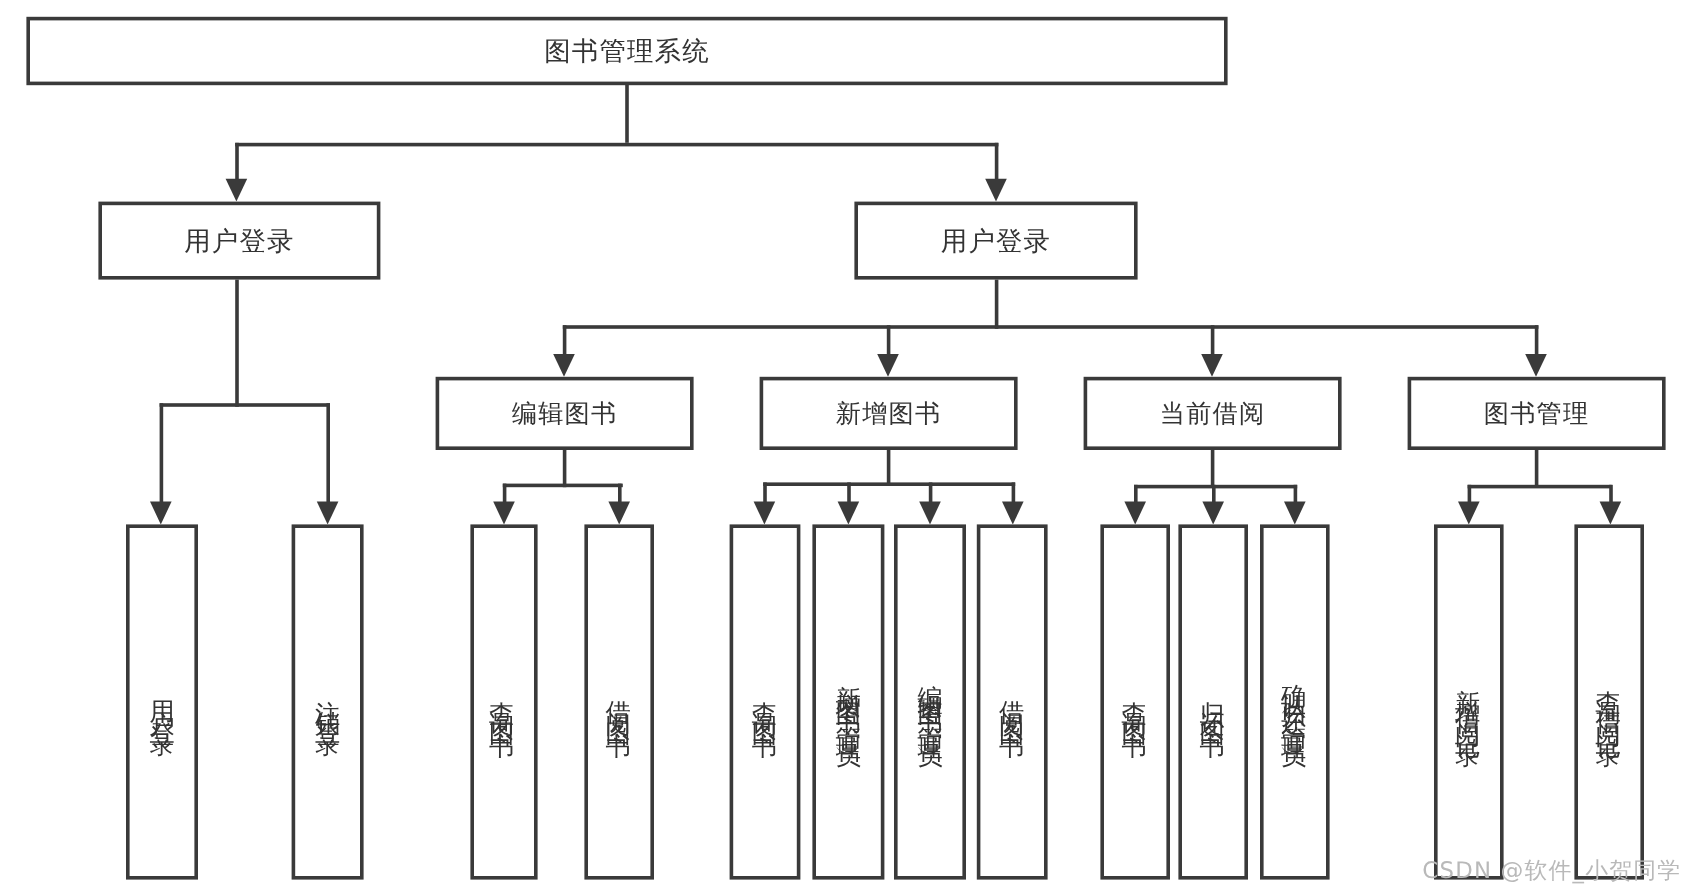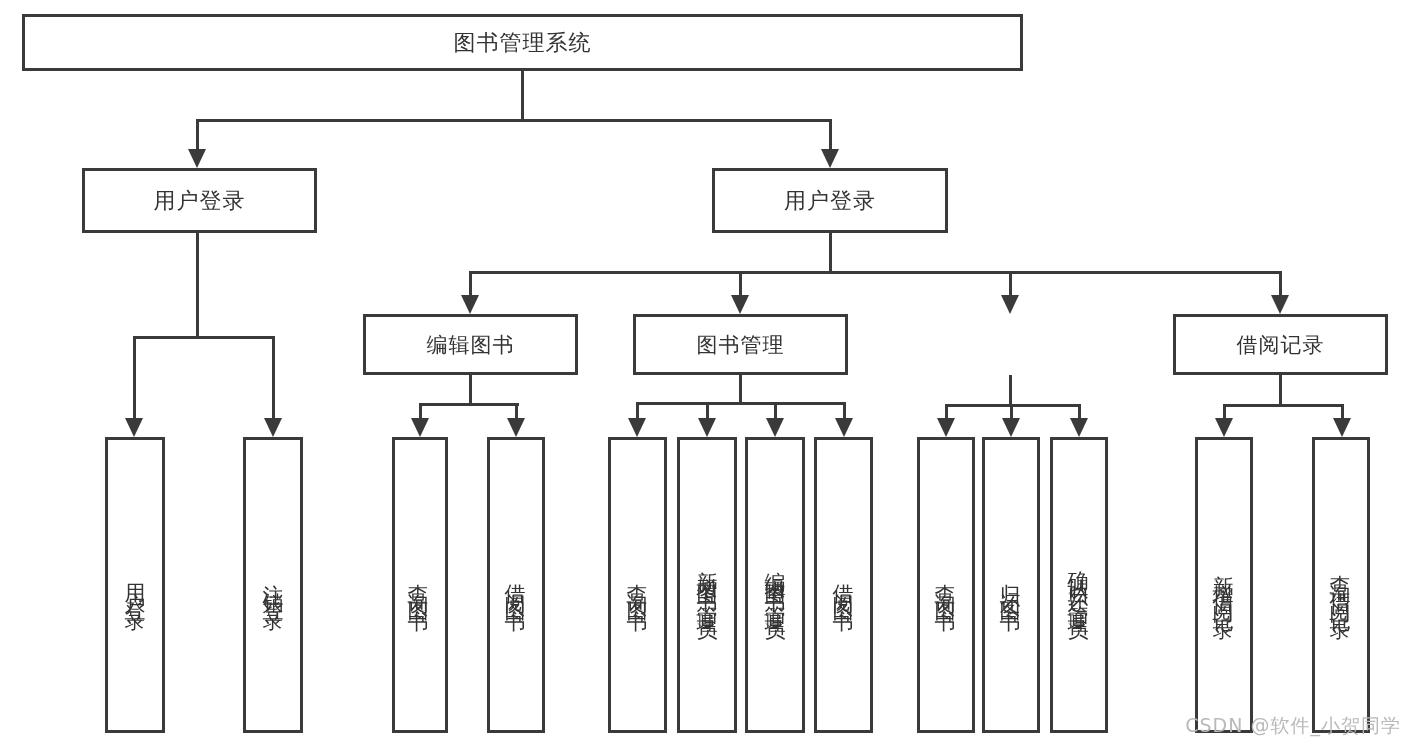--- a/index.html
+++ b/index.html
@@ -95,24 +95,27 @@
   <div class="arr" style="left:731px;top:295px;"></div>
   <div class="vline" style="left:1009px;top:271px;height:26px;"></div>
   <div class="arr" style="left:1001px;top:295px;"></div>
   <div class="vline" style="left:1279px;top:271px;height:26px;"></div>
   <div class="arr" style="left:1271px;top:295px;"></div>
 
   <div class="box" style="left:363px;top:314px;width:215px;height:61px;font-size:21px;">
     <span>编辑图书</span>
   </div>
   <div class="box" style="left:633px;top:314px;width:215px;height:61px;font-size:21px;">
-    <span>图书管理</span>
+    <span>新增图书</span>
+  </div>
+  <div class="box" style="left:903px;top:314px;width:215px;height:61px;font-size:21px;">
+    <span>当前借阅</span>
   </div>
   <div class="box" style="left:1173px;top:314px;width:215px;height:61px;font-size:21px;">
-    <span>借阅记录</span>
+    <span>图书管理</span>
   </div>
 
   <div class="vline" style="left:469px;top:375px;height:31px;"></div>
   <div class="hline" style="left:419px;top:403px;width:100px;"></div>
   <div class="vline" style="left:419px;top:403px;height:17px;"></div>
   <div class="arr" style="left:411px;top:418px;"></div>
   <div class="vline" style="left:515px;top:403px;height:17px;"></div>
   <div class="arr" style="left:507px;top:418px;"></div>
 
   <div class="vline" style="left:739px;top:375px;height:30px;"></div>

